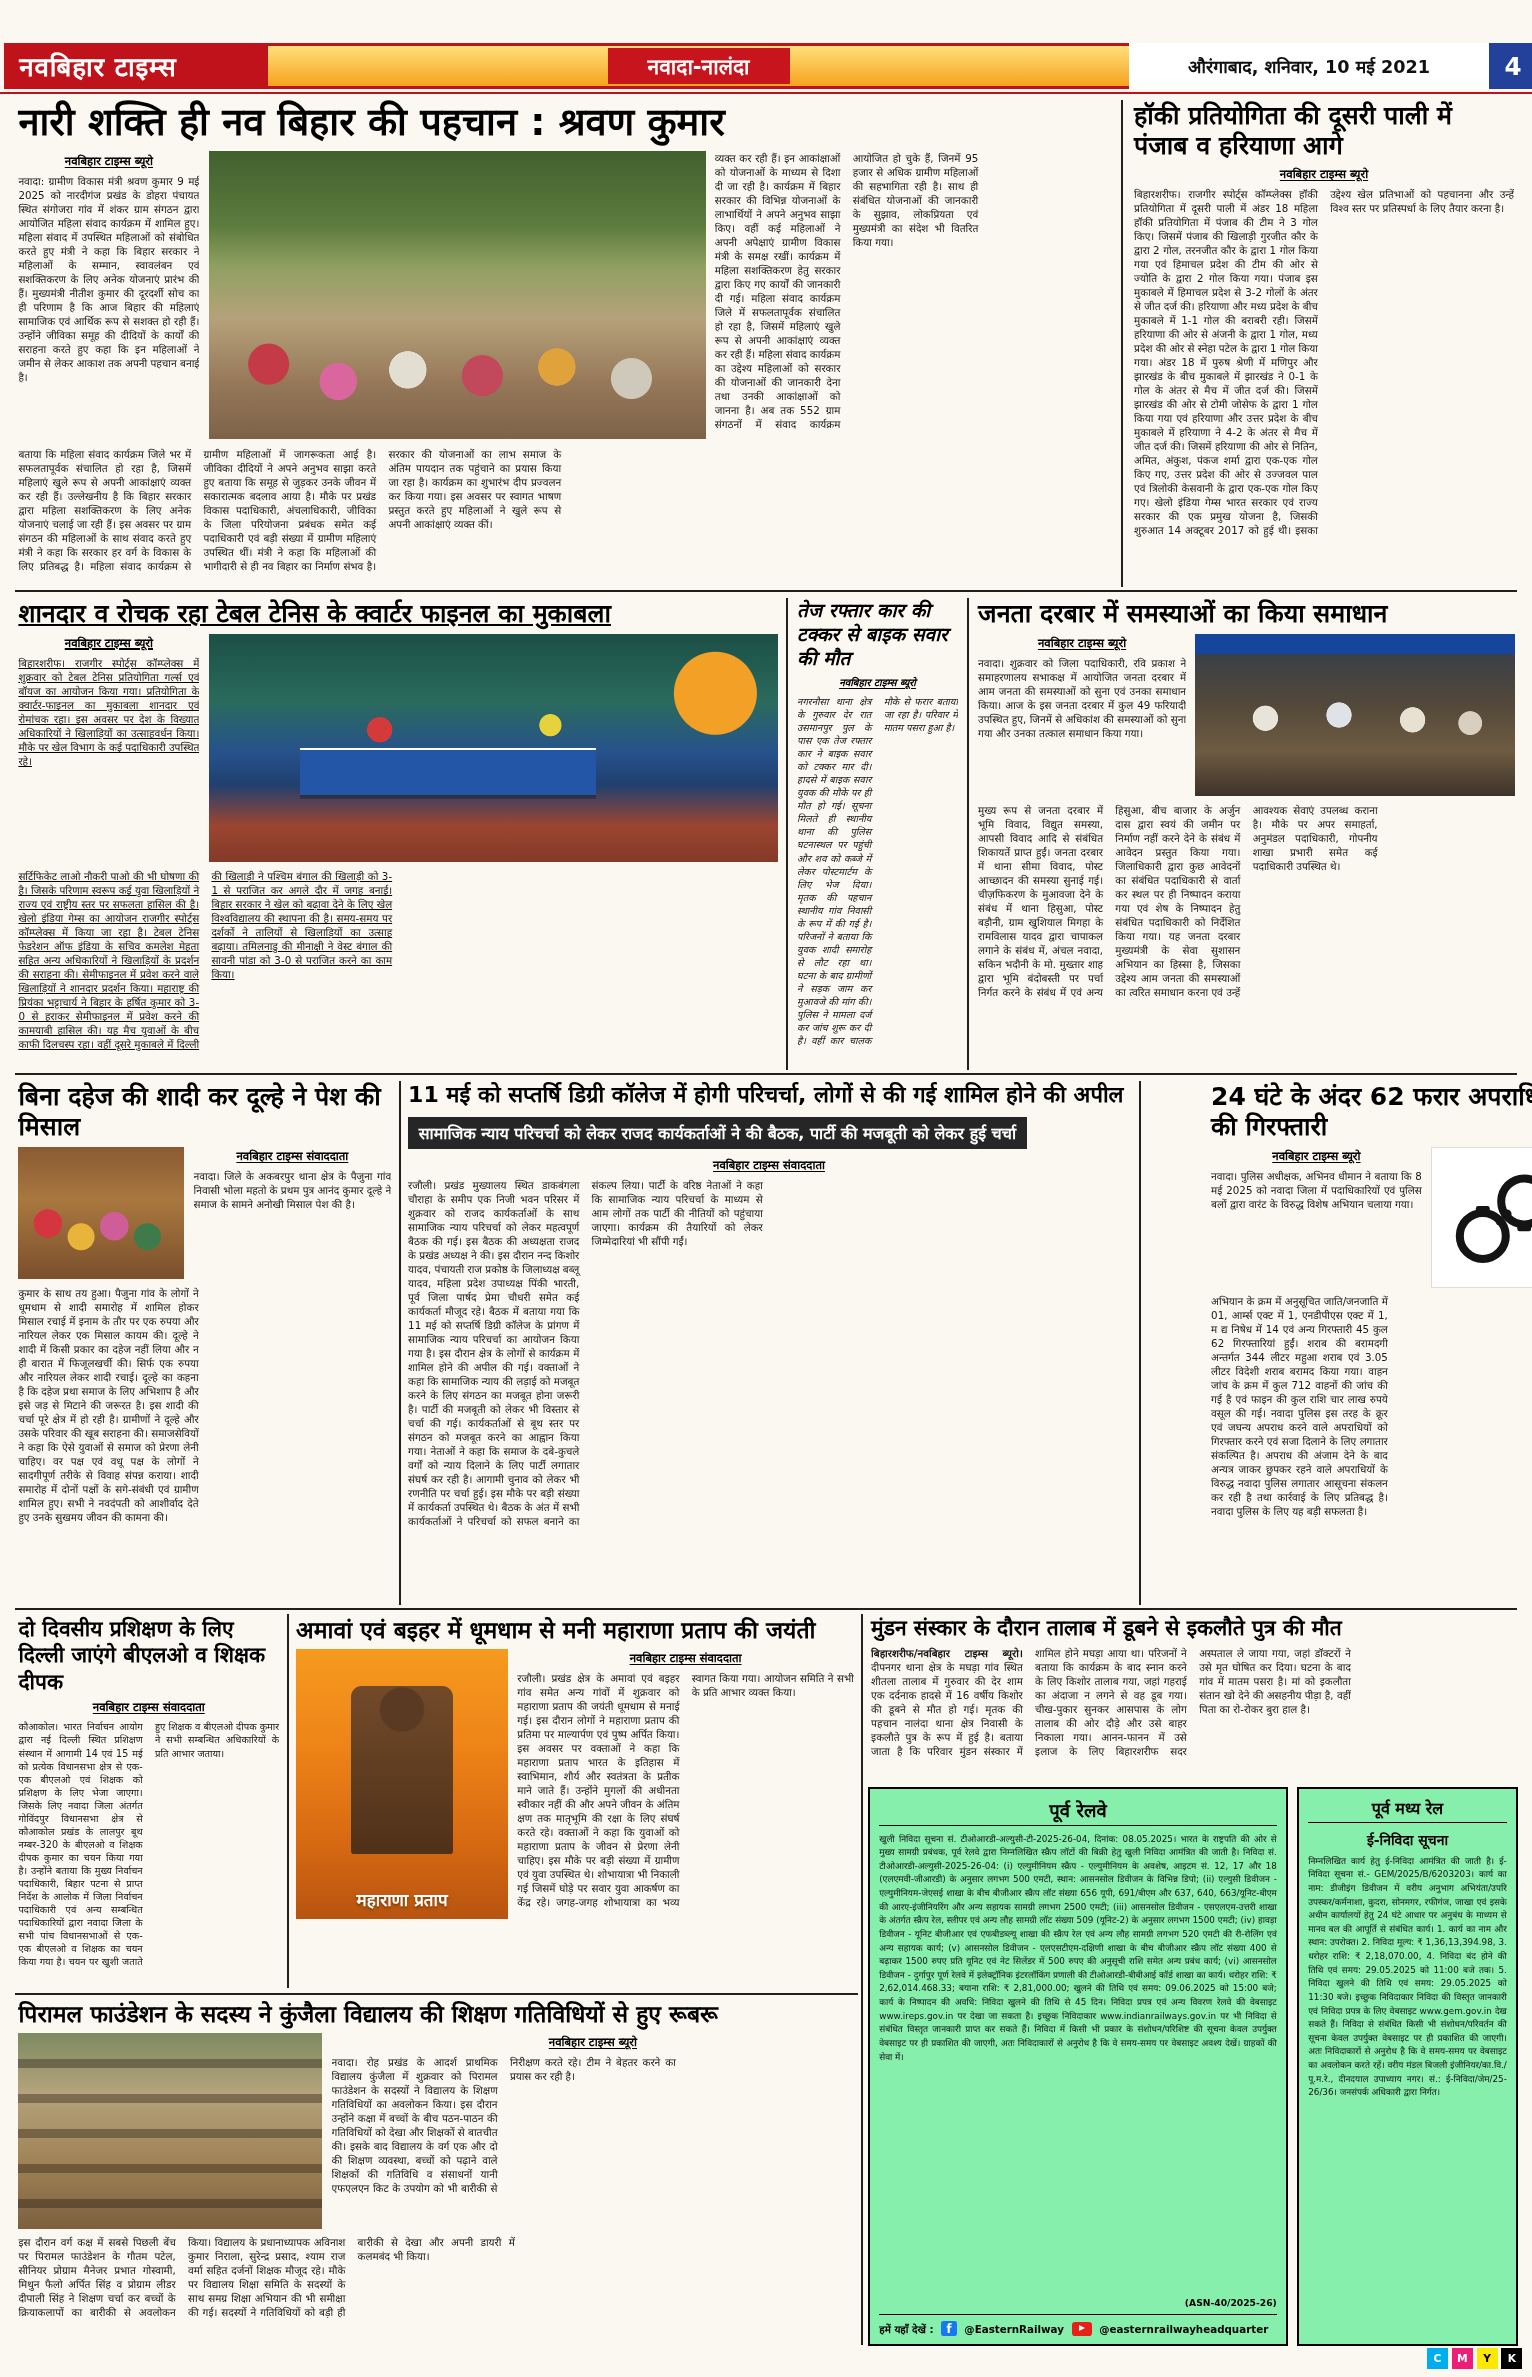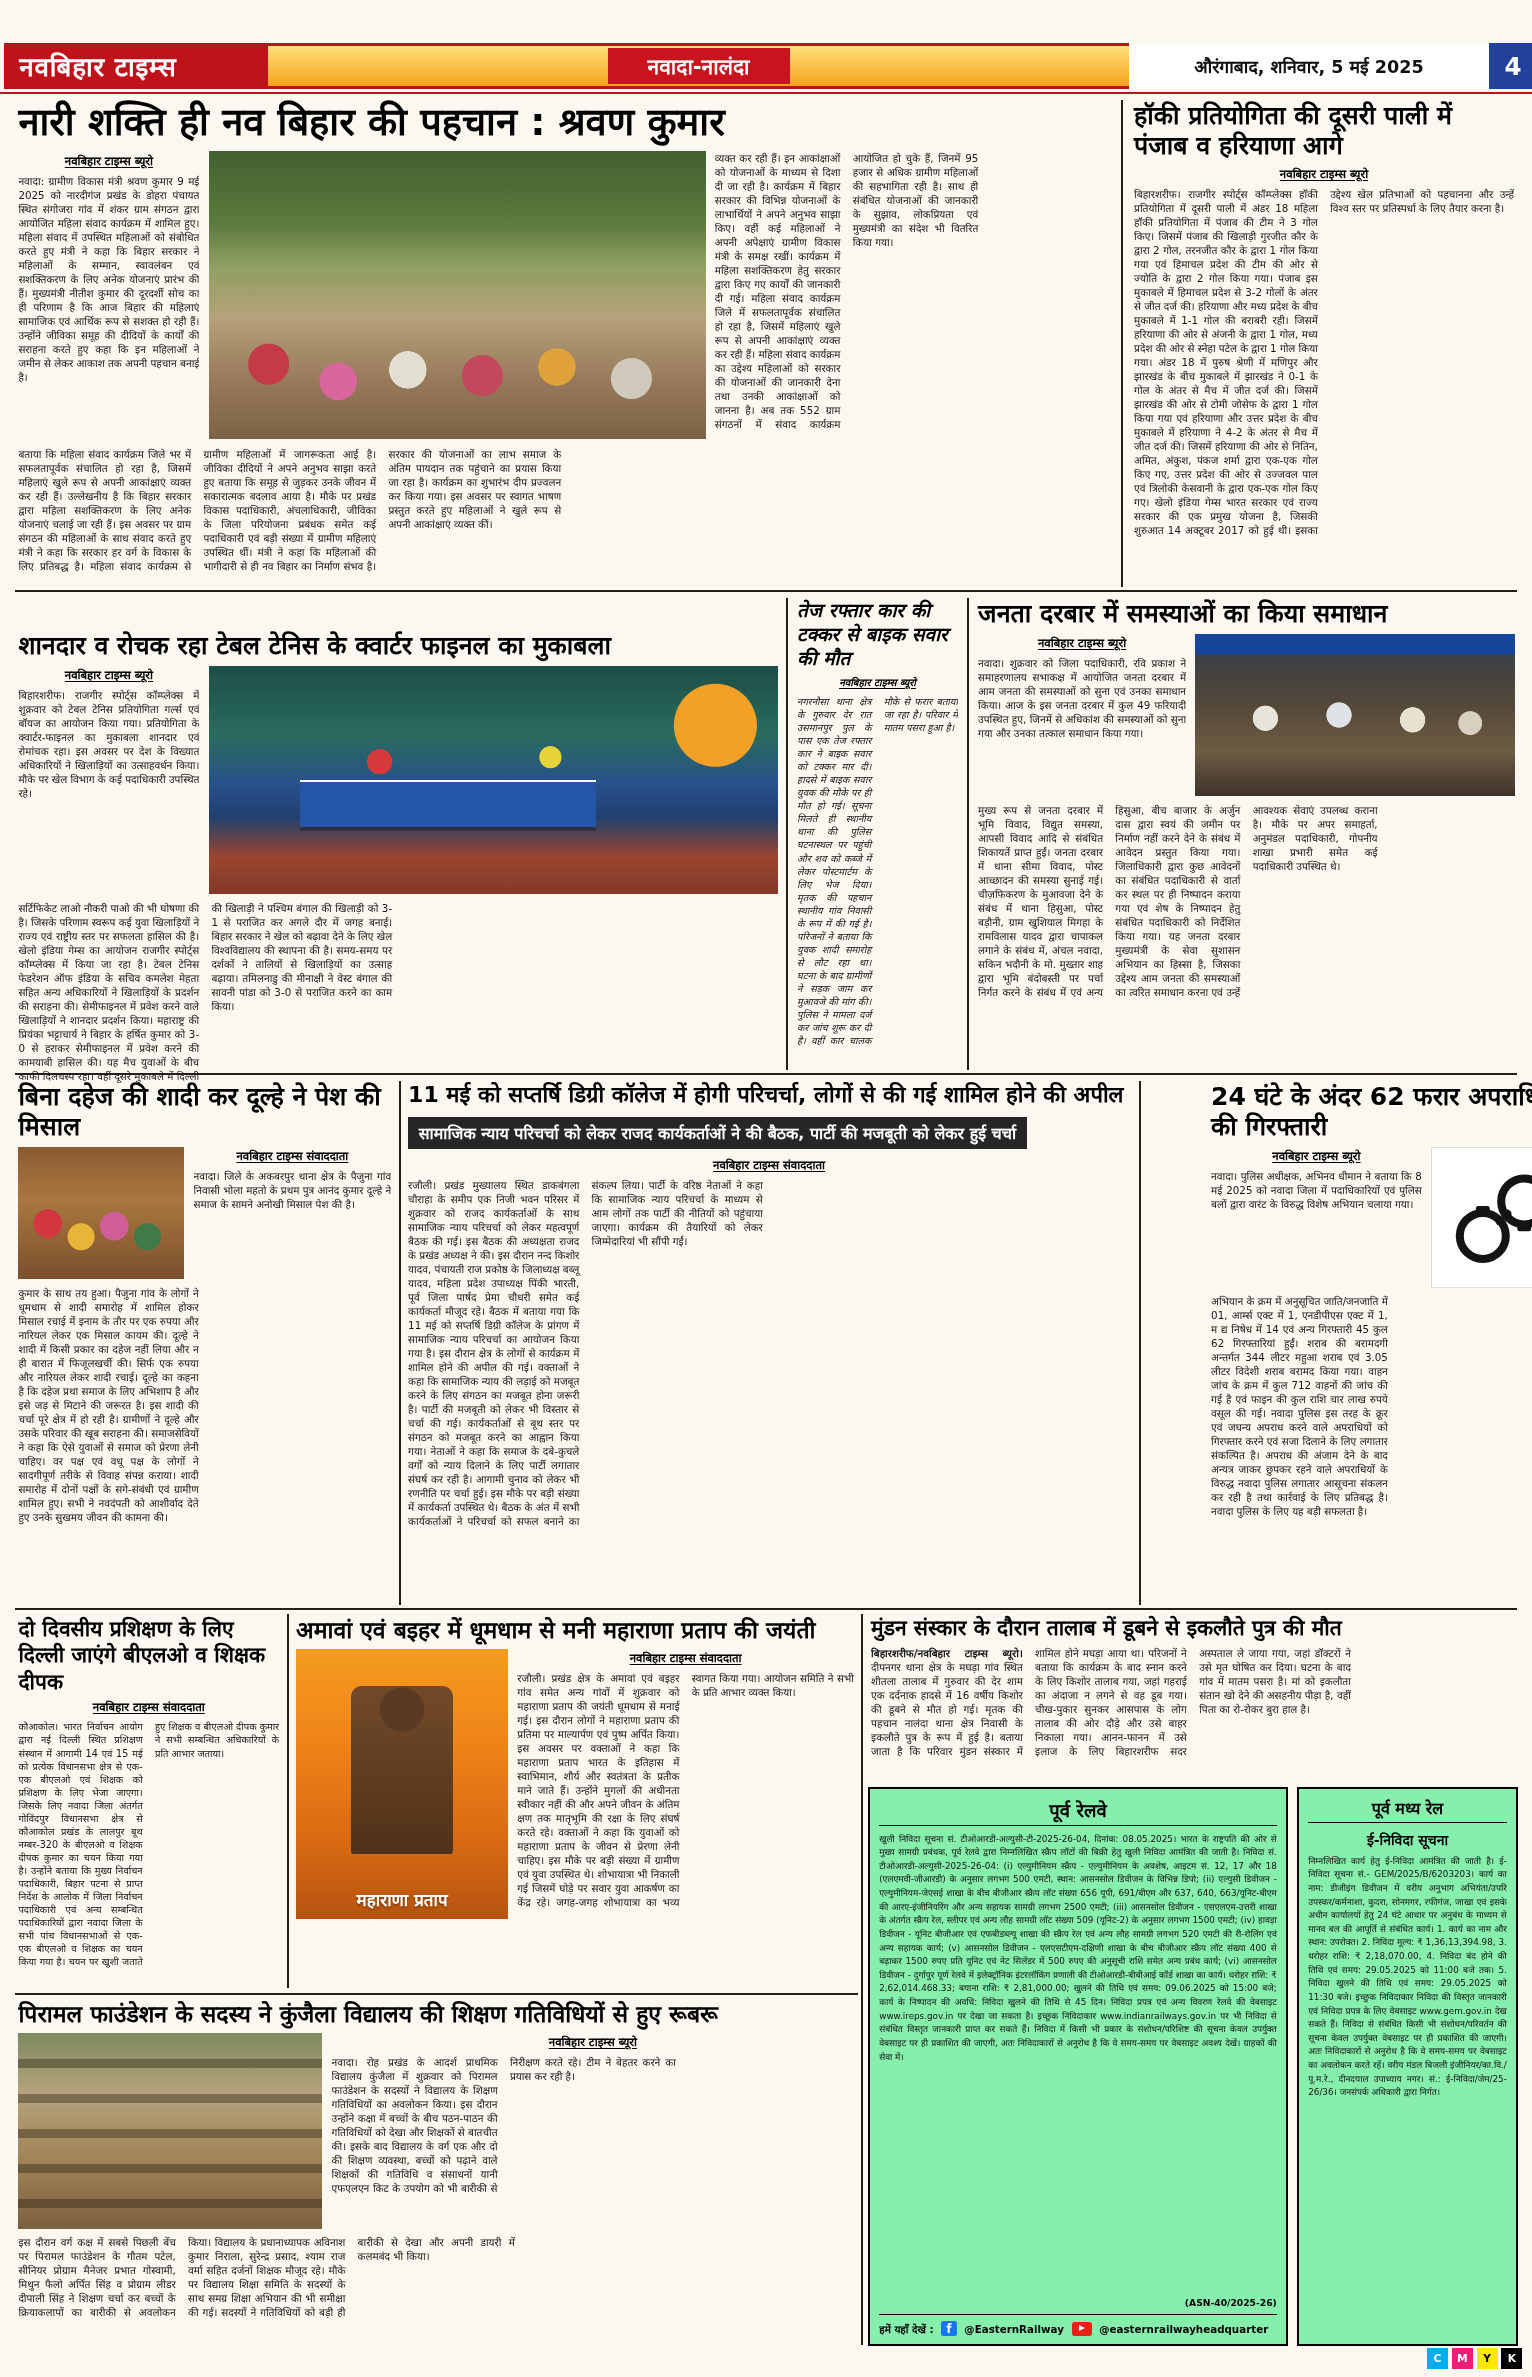--- a/index.html
+++ b/index.html
@@ -103,21 +103,21 @@
 <div class="page">
 
   <header class="masthead">
     <div class="mh-left">
       <span class="paper-name">नवबिहार टाइम्स</span>
     </div>
     <div class="mh-band">
       <span class="edition-box">नवादा-नालंदा</span>
     </div>
     <div class="mh-right">
-      <span class="dateline">औरंगाबाद, शनिवार, 5 मई 2025</span>
+      <span class="dateline">औरंगाबाद, शनिवार, 10 मई 2021</span>
     </div>
     <div class="mh-page">4</div>
   </header>
   <div class="masthead-rule"></div>
 
   <section class="block" style="left:15.3px;top:98px;width:1104px;height:489px;">
     <h1 class="h-xl">नारी शक्ति ही नव बिहार की पहचान : श्रवण कुमार</h1>
     <div class="row" style="height:288px;">
       <div style="width:181px;flex:none;">
         <div class="byline">नवबिहार टाइम्स ब्यूरो</div>
@@ -128,21 +128,21 @@
     </div>
     <div class="body cols6" style="height:129px;margin-top:7.7px;">बताया कि महिला संवाद कार्यक्रम जिले भर में सफलतापूर्वक संचालित हो रहा है, जिसमें महिलाएं खुले रूप से अपनी आकांक्षाएं व्यक्त कर रही हैं। उल्लेखनीय है कि बिहार सरकार द्वारा महिला सशक्तिकरण के लिए अनेक योजनाएं चलाई जा रही हैं। इस अवसर पर ग्राम संगठन की महिलाओं के साथ संवाद करते हुए मंत्री ने कहा कि सरकार हर वर्ग के विकास के लिए प्रतिबद्ध है। महिला संवाद कार्यक्रम से ग्रामीण महिलाओं में जागरूकता आई है। जीविका दीदियों ने अपने अनुभव साझा करते हुए बताया कि समूह से जुड़कर उनके जीवन में सकारात्मक बदलाव आया है। मौके पर प्रखंड विकास पदाधिकारी, अंचलाधिकारी, जीविका के जिला परियोजना प्रबंधक समेत कई पदाधिकारी एवं बड़ी संख्या में ग्रामीण महिलाएं उपस्थित थीं। मंत्री ने कहा कि महिलाओं की भागीदारी से ही नव बिहार का निर्माण संभव है। सरकार की योजनाओं का लाभ समाज के अंतिम पायदान तक पहुंचाने का प्रयास किया जा रहा है। कार्यक्रम का शुभारंभ दीप प्रज्वलन कर किया गया। इस अवसर पर स्वागत भाषण प्रस्तुत करते हुए महिलाओं ने खुले रूप से अपनी आकांक्षाएं व्यक्त कीं।</div>
   </section>
 
   <section class="block" style="left:1131px;top:98px;width:386px;height:489px;">
     <h2 class="h-lg">हॉकी प्रतियोगिता की दूसरी पाली में पंजाब व हरियाणा आगे</h2>
     <div class="byline">नवबिहार टाइम्स ब्यूरो</div>
     <div class="body cols2" style="height:369px;">बिहारशरीफ। राजगीर स्पोर्ट्स कॉम्प्लेक्स हॉकी प्रतियोगिता में दूसरी पाली में अंडर 18 महिला हॉकी प्रतियोगिता में पंजाब की टीम ने 3 गोल किए। जिसमें पंजाब की खिलाड़ी गुरजीत कौर के द्वारा 2 गोल, तरनजीत कौर के द्वारा 1 गोल किया गया एवं हिमाचल प्रदेश की टीम की ओर से ज्योति के द्वारा 2 गोल किया गया। पंजाब इस मुकाबले में हिमाचल प्रदेश से 3-2 गोलों के अंतर से जीत दर्ज की। हरियाणा और मध्य प्रदेश के बीच मुकाबले में 1-1 गोल की बराबरी रही। जिसमें हरियाणा की ओर से अंजनी के द्वारा 1 गोल, मध्य प्रदेश की ओर से स्नेहा पटेल के द्वारा 1 गोल किया गया। अंडर 18 में पुरुष श्रेणी में मणिपुर और झारखंड के बीच मुकाबले में झारखंड ने 0-1 के गोल के अंतर से मैच में जीत दर्ज की। जिसमें झारखंड की ओर से टोमी जोसेफ के द्वारा 1 गोल किया गया एवं हरियाणा और उत्तर प्रदेश के बीच मुकाबले में हरियाणा ने 4-2 के अंतर से मैच में जीत दर्ज की। जिसमें हरियाणा की ओर से नितिन, अमित, अंकुश, पंकज शर्मा द्वारा एक-एक गोल किए गए, उत्तर प्रदेश की ओर से उज्जवल पाल एवं त्रिलोकी केसवानी के द्वारा एक-एक गोल किए गए। खेलो इंडिया गेम्स भारत सरकार एवं राज्य सरकार की एक प्रमुख योजना है, जिसकी शुरुआत 14 अक्टूबर 2017 को हुई थी। इसका उद्देश्य खेल प्रतिभाओं को पहचानना और उन्हें विश्व स्तर पर प्रतिस्पर्धा के लिए तैयार करना है।</div>
   </section>
 
-  <section class="block" style="left:15.3px;top:628px;width:766px;height:474px;">
+  <section class="block" style="left:15.3px;top:596px;width:766px;height:474px;text-decoration:underline;">
     <h2 class="h-lg">शानदार व रोचक रहा टेबल टेनिस के क्वार्टर फाइनल का मुकाबला</h2>
     <div class="row" style="height:228px;margin-top:3.1px;">
       <div style="width:181px;flex:none;">
         <div class="byline">नवबिहार टाइम्स ब्यूरो</div>
         <div class="body" style="height:198px;">बिहारशरीफ। राजगीर स्पोर्ट्स कॉम्प्लेक्स में शुक्रवार को टेबल टेनिस प्रतियोगिता गर्ल्स एवं बॉयज का आयोजन किया गया। प्रतियोगिता के क्वार्टर-फाइनल का मुकाबला शानदार एवं रोमांचक रहा। इस अवसर पर देश के विख्यात अधिकारियों ने खिलाड़ियों का उत्साहवर्धन किया। मौके पर खेल विभाग के कई पदाधिकारी उपस्थित रहे।</div>
       </div>
       <div class="photo photo-tt" style="flex:1;height:228px;">
         <div class="tt-table"></div>
       </div>
     </div>

